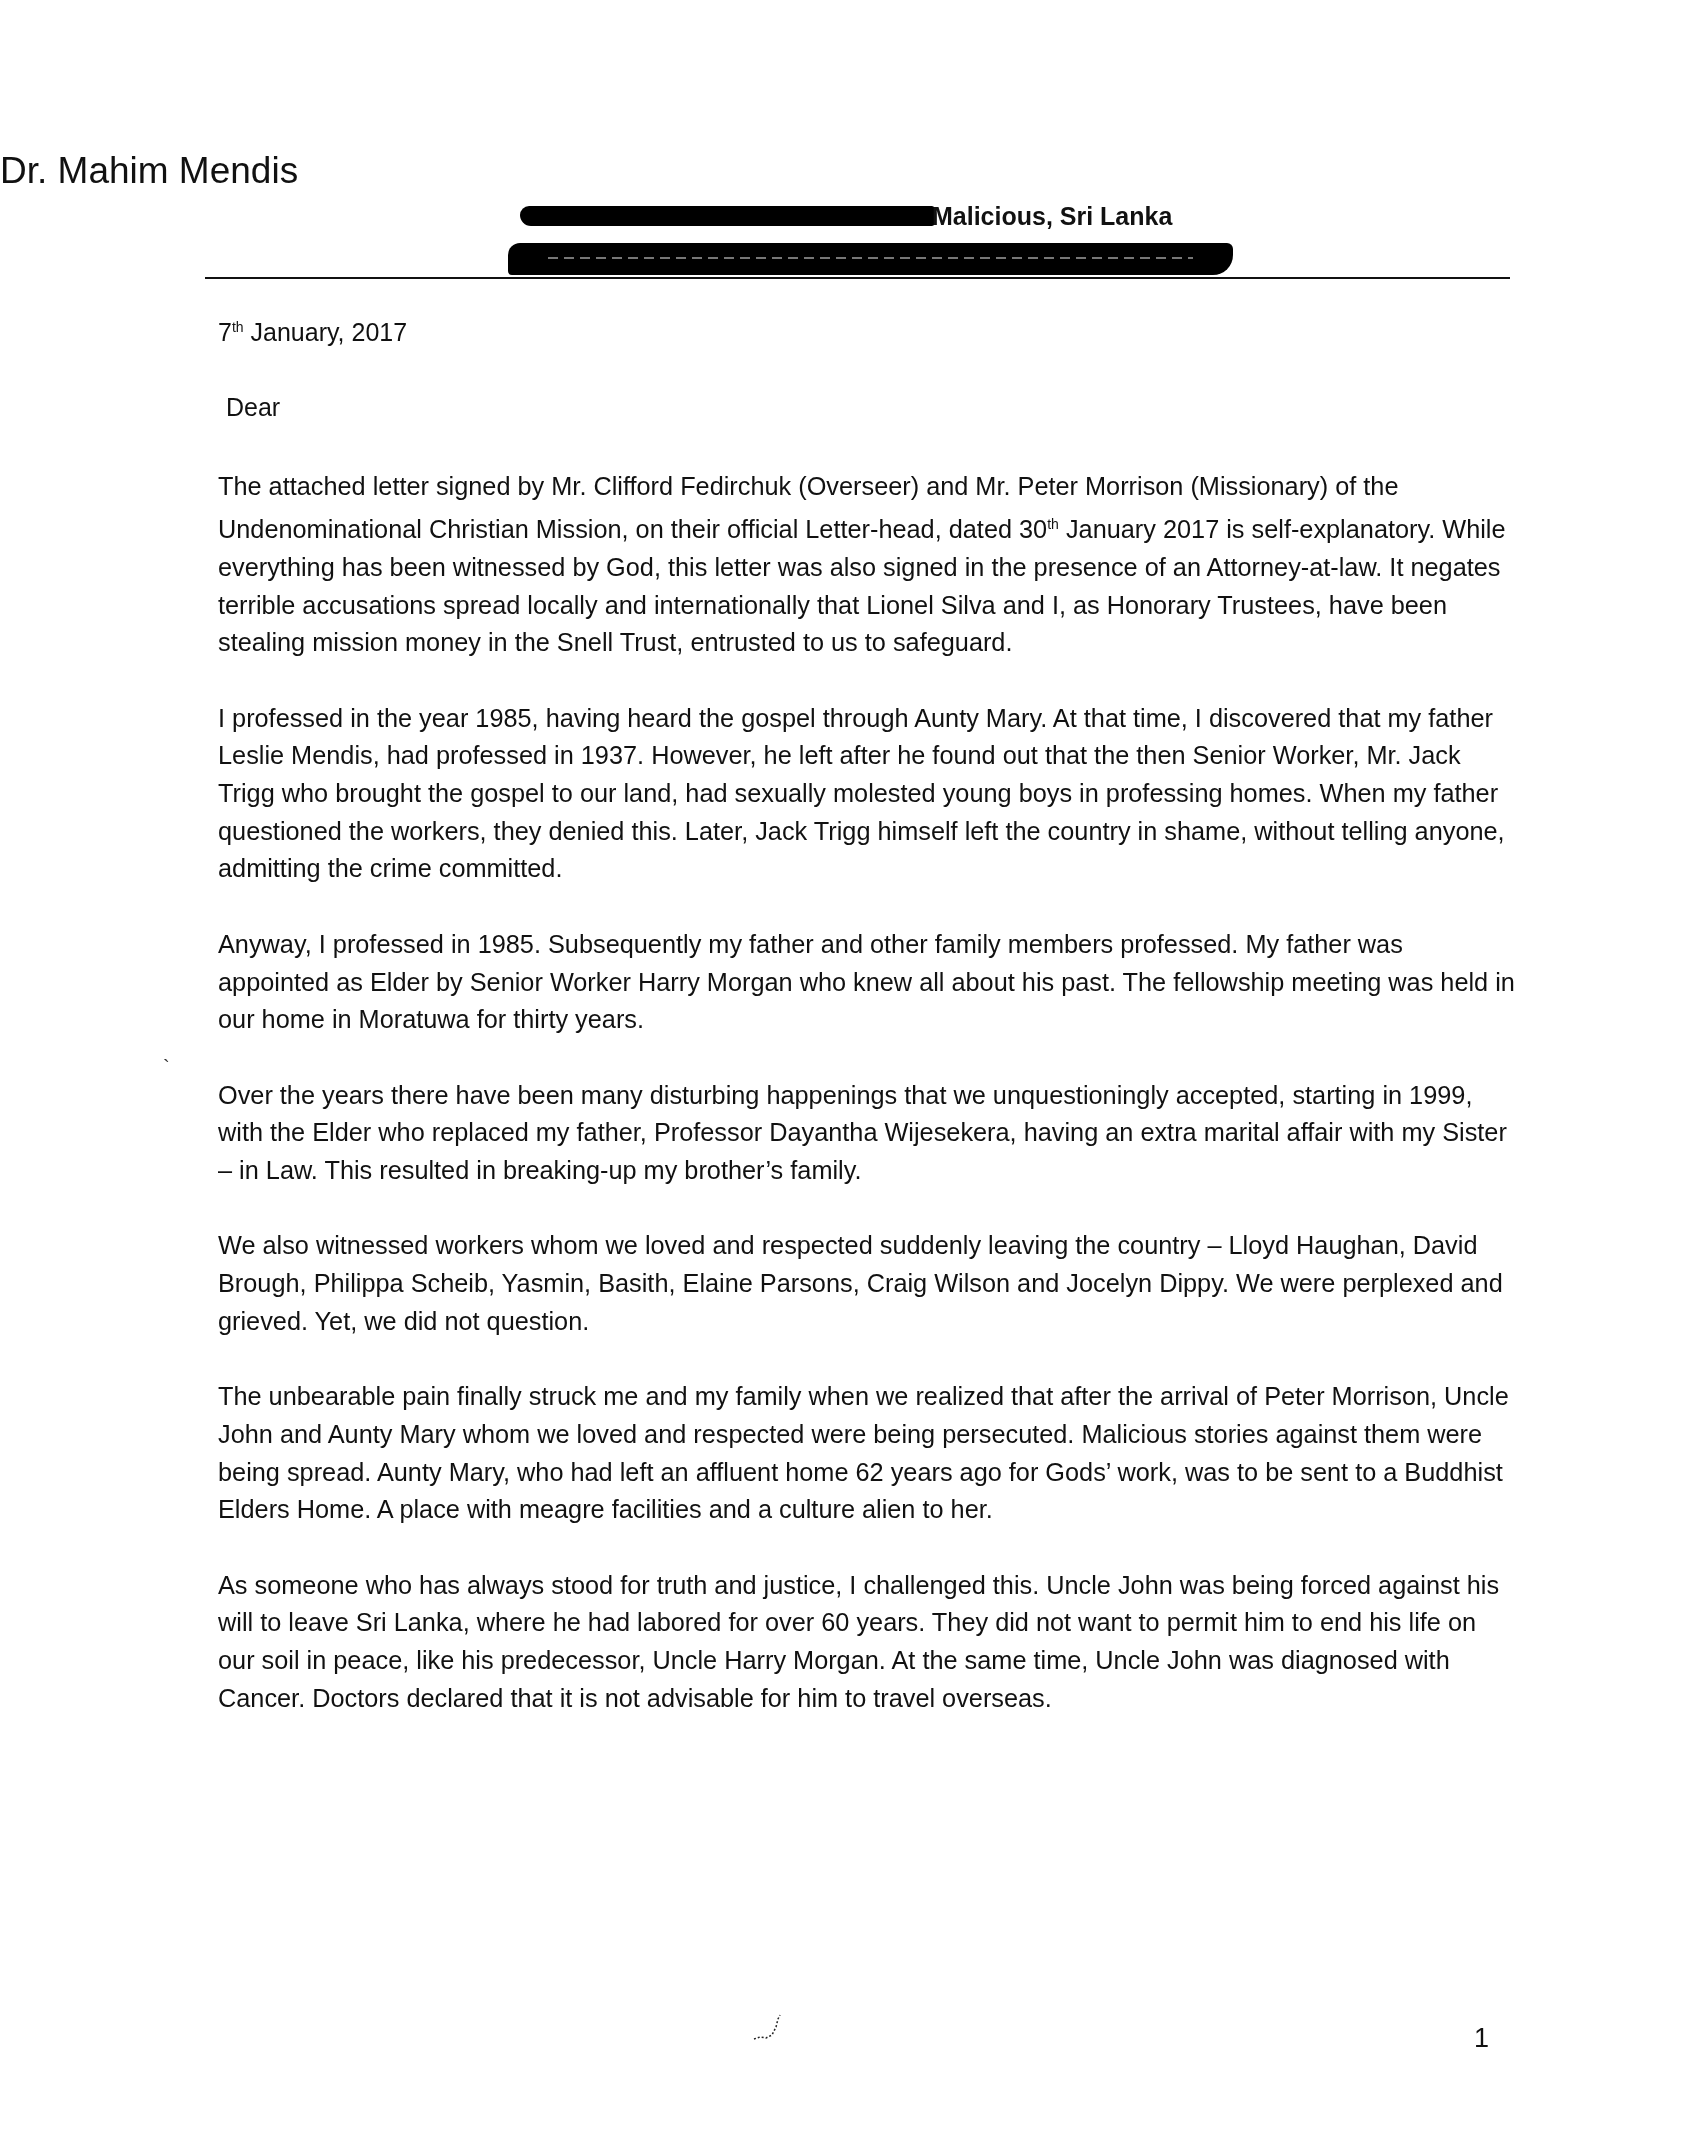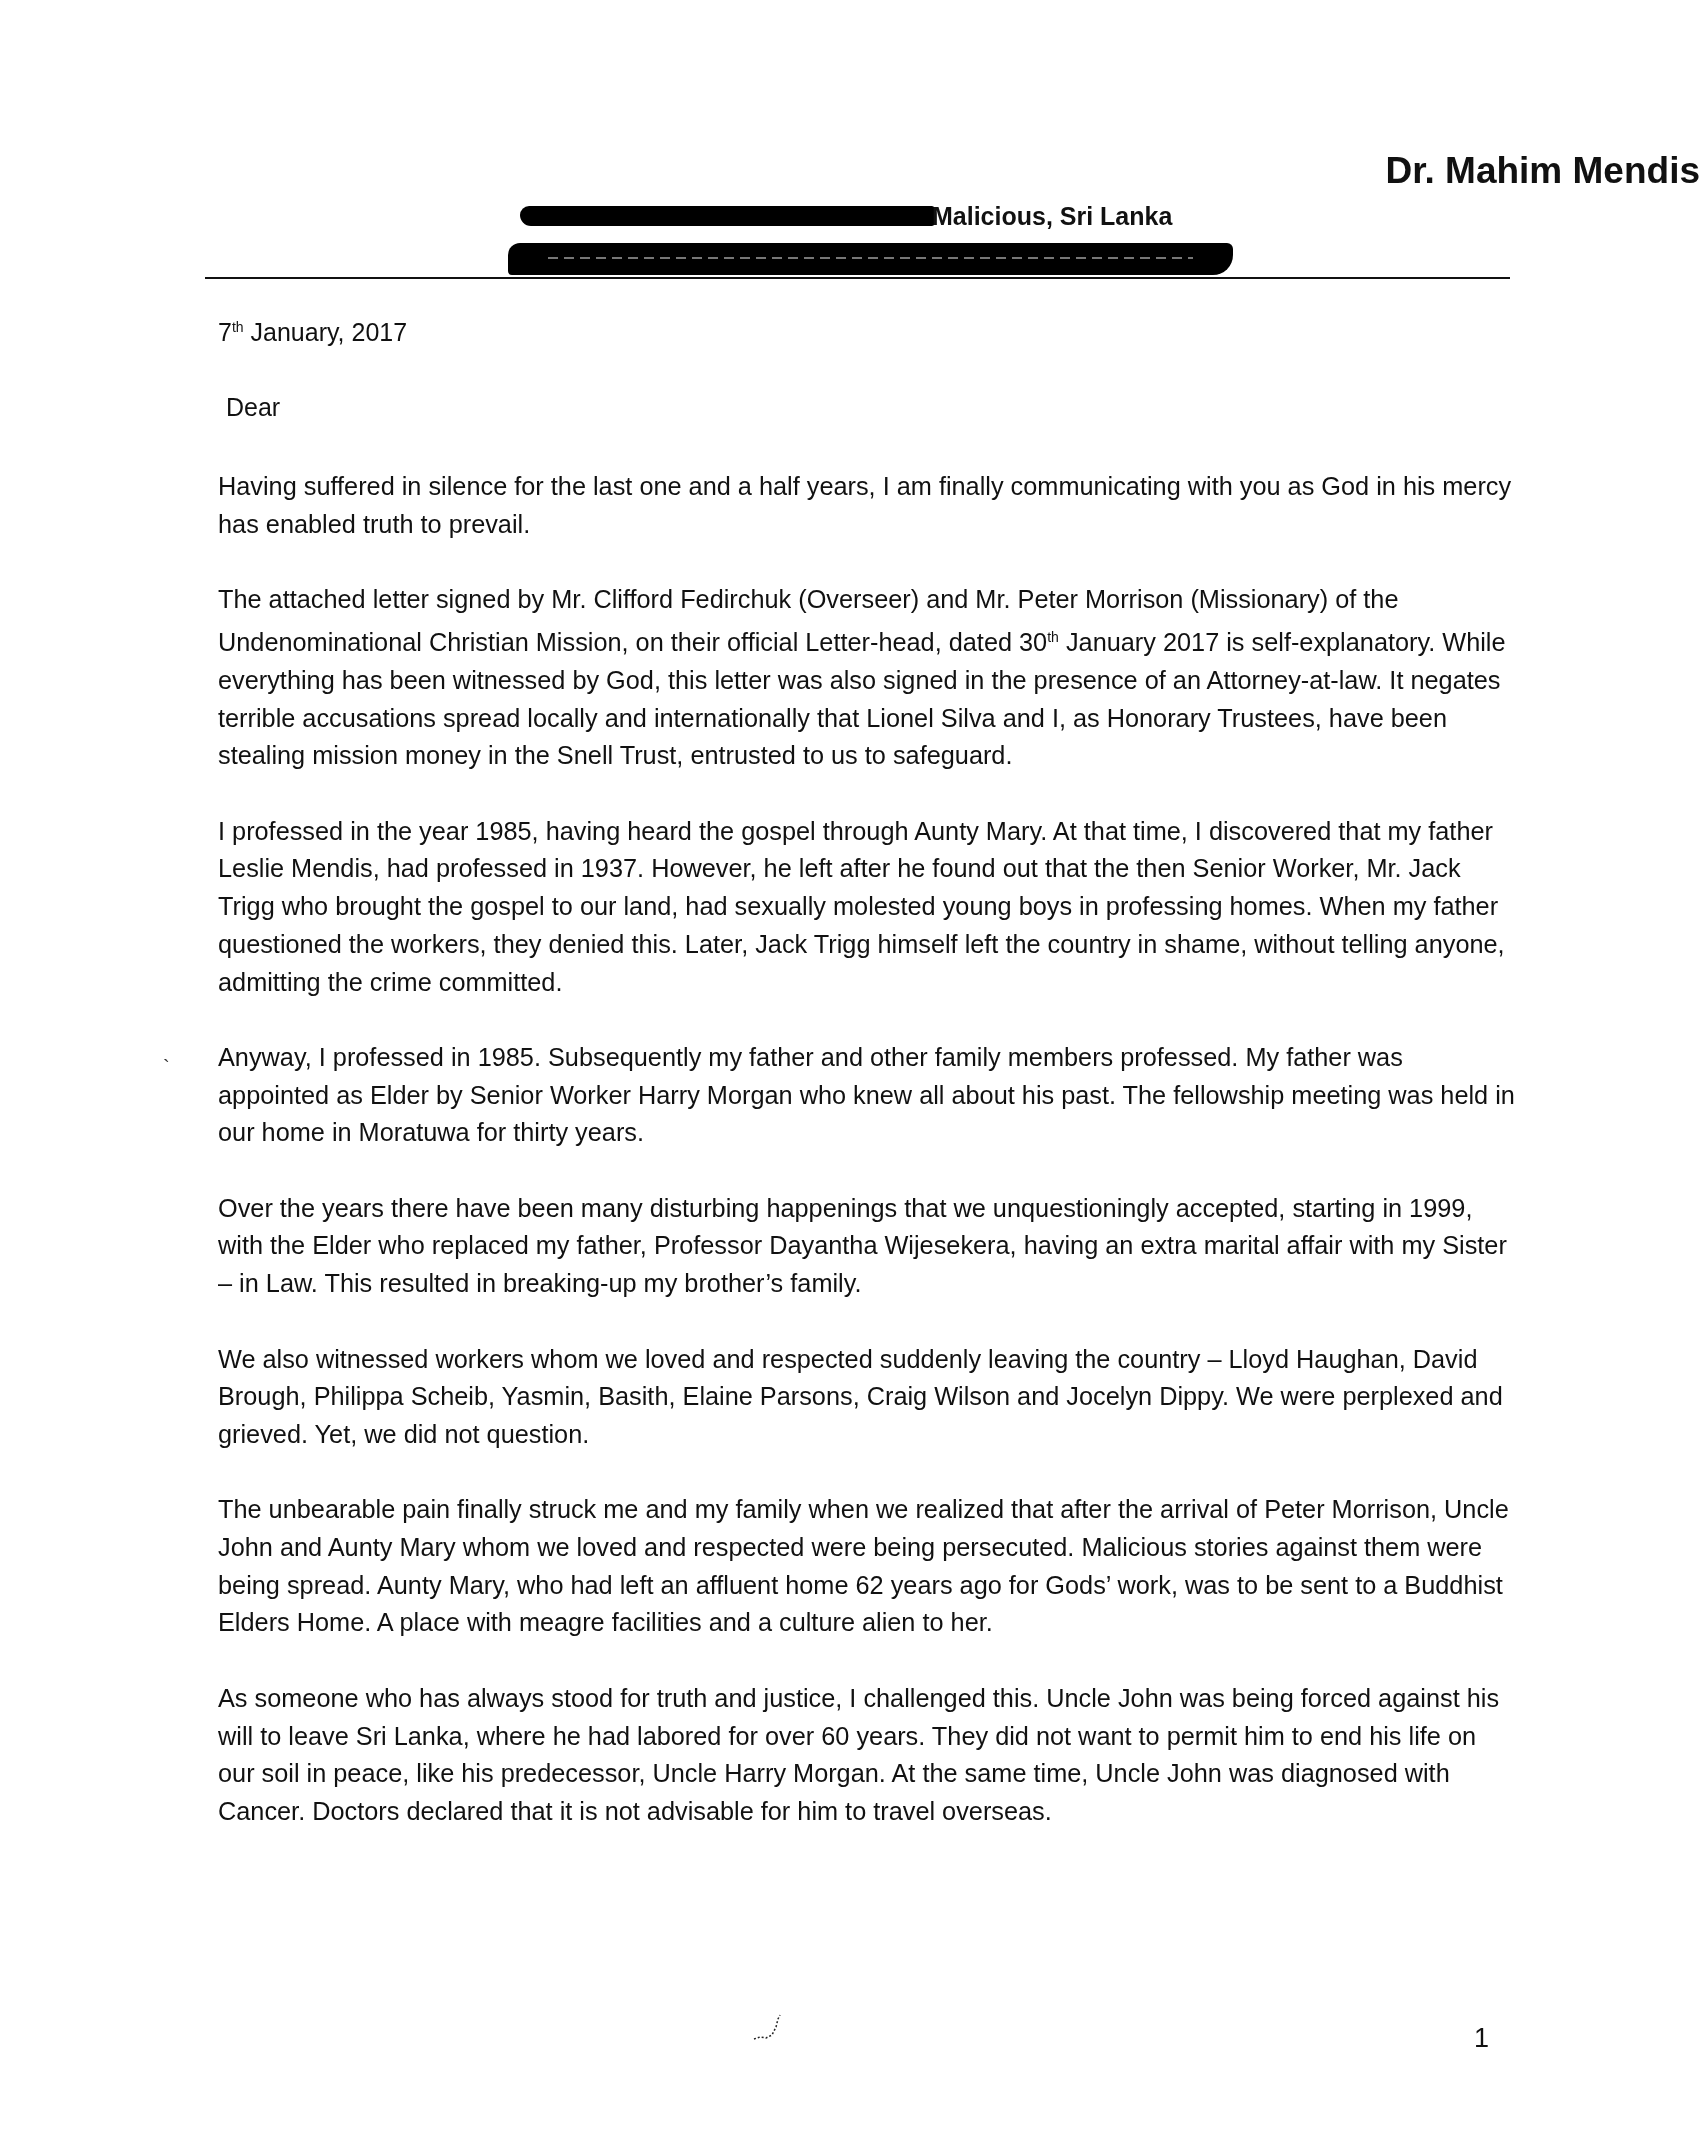--- a/index.html
+++ b/index.html
@@ -1,19 +1,19 @@
 <!DOCTYPE html>
 <html><head>
   <meta charset="utf-8">
   <style>
     html, body { margin: 0; padding: 0; background: #ffffff; }
     body { width: 1700px; height: 2144px; position: relative; overflow: hidden;
            font-family: "Liberation Sans", sans-serif; color: #111; }
-    .letterhead-name { position: absolute; top: 150px; left: 0; width: 1700px; text-align: right;
-           font-size: 37px; font-weight: bold; letter-spacing: 0px; }
+    .letterhead-name { position: absolute; top: 150px; left: 0; width: 1700px; text-align: left;
+           font-size: 37px; font-weight: normal; letter-spacing: 0px; }
     .address-line { position: absolute; top: 202px; left: 520px; width: 660px; height: 32px;
            font-size: 25px; font-weight: bold; }
     .address-line .redaction { position: absolute; left: 0; top: 4px; width: 415px; height: 20px;
            background: #000; border-radius: 10px 4px 4px 12px; }
     .address-line .address-visible { position: absolute; left: 412px; top: 0; white-space: nowrap; }
     .redaction-bar-2 { position: absolute; top: 243px; left: 508px; width: 725px; height: 32px;
            background: #000; border-radius: 12px 6px 20px 4px; }
     .redaction-bar-2::after { content: ""; position: absolute; left: 40px; right: 40px; top: 14px; height: 2px;
            background: repeating-linear-gradient(90deg, #777 0 10px, transparent 10px 16px); }
     .header-rule { position: absolute; top: 277px; left: 205px; width: 1305px; height: 2px; background: #111; }
@@ -38,21 +38,20 @@
 </div>
 <div class="redaction-bar-2"></div>
 
 <div class="header-rule"></div>
 
 <div class="date"><span>7</span><sup>th</sup><span> January, 2017</span></div>
 
 <div class="salutation">Dear</div>
 
 <div class="body" id="letter-body">
-    <p><span>Having suffered in silence for the last one and a half years, I am finally communicating with you as God in his mercy has enabled truth to prevail.</span></p>
     <p><span>The attached letter signed by Mr. Clifford Fedirchuk (Overseer) and Mr. Peter Morrison (Missionary) of the Undenominational Christian Mission, on their official Letter-head, dated 30</span><sup style="font-size: 14px;">th</sup><span> January 2017 is self-explanatory. While everything has been witnessed by God, this letter was also signed in the presence of an Attorney-at-law.  It negates terrible accusations spread locally and internationally that Lionel Silva and I, as Honorary Trustees, have been stealing mission money in the Snell Trust, entrusted to us to safeguard.</span></p>
     <p><span>I professed in the year 1985, having heard the gospel through Aunty Mary. At that time, I discovered that my father Leslie Mendis, had professed in 1937.  However, he left after he found out that the then Senior Worker, Mr. Jack Trigg who brought the gospel to our land, had sexually molested young boys in professing homes. When my father questioned the workers, they denied this. Later, Jack Trigg himself left the country in shame, without telling anyone, admitting the crime committed.</span></p>
     <p><span>Anyway, I professed in 1985. Subsequently my father and other family members professed. My father was appointed as Elder by Senior Worker Harry Morgan who knew all about his past. The fellowship meeting was held in our home in Moratuwa for thirty years.</span></p>
     <p><span>Over the years there have been many </span><b>disturbing happenings that we unquestioningly accepted</b><span>, starting in 1999, with the Elder who replaced my father, Professor Dayantha Wijesekera, having an extra marital affair with my Sister – in Law. This resulted in breaking-up my brother’s family.</span></p>
     <p><span>We also witnessed workers whom we loved and respected suddenly leaving the country – Lloyd Haughan, David Brough, Philippa Scheib, Yasmin, Basith, Elaine Parsons, Craig Wilson and Jocelyn Dippy. We were perplexed and grieved. Yet, we did not question.</span></p>
     <p><span>The unbearable pain finally struck me and my family when we realized that after </span><b>the arrival of Peter Morrison, Uncle John and Aunty Mary whom we loved and respected were being persecuted.</b><span> Malicious stories against them were being spread. Aunty Mary, who had left an affluent home 62 years ago for Gods’ work, was to be sent to a Buddhist Elders Home. A place with meagre facilities and a culture alien to her.</span></p>
     <p><span>As someone who has always stood for truth and justice, I challenged this. Uncle John was being forced against his will to leave Sri Lanka, where he had labored for over 60 years.  They did not want to permit him to end his life on our soil in peace, like his predecessor, Uncle Harry Morgan.  At the same time, Uncle John was diagnosed with Cancer. Doctors declared that it is not advisable for him to travel overseas.</span></p>
   </div>
 
 <div class="stray-mark">`</div>

